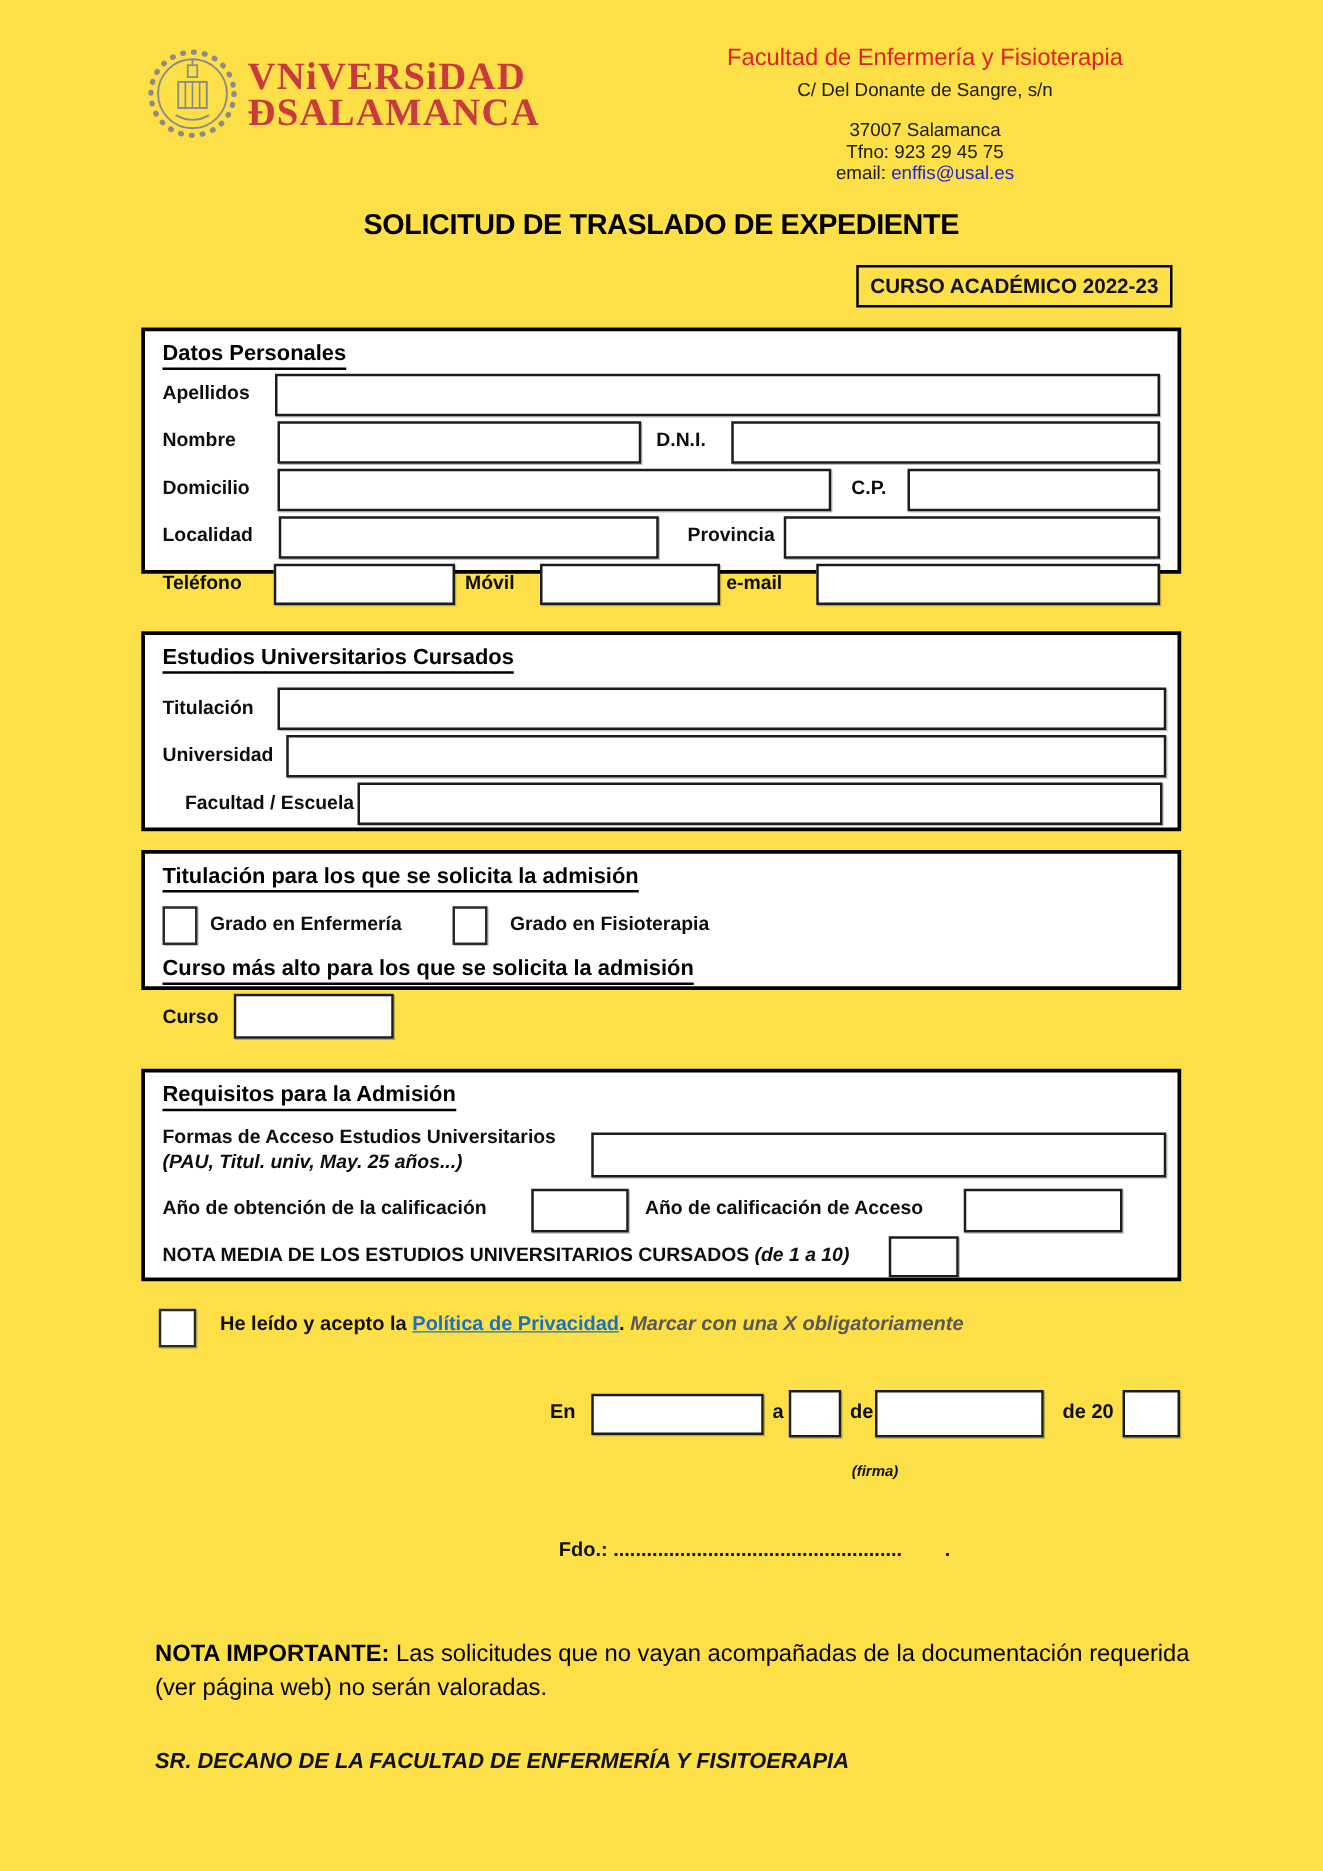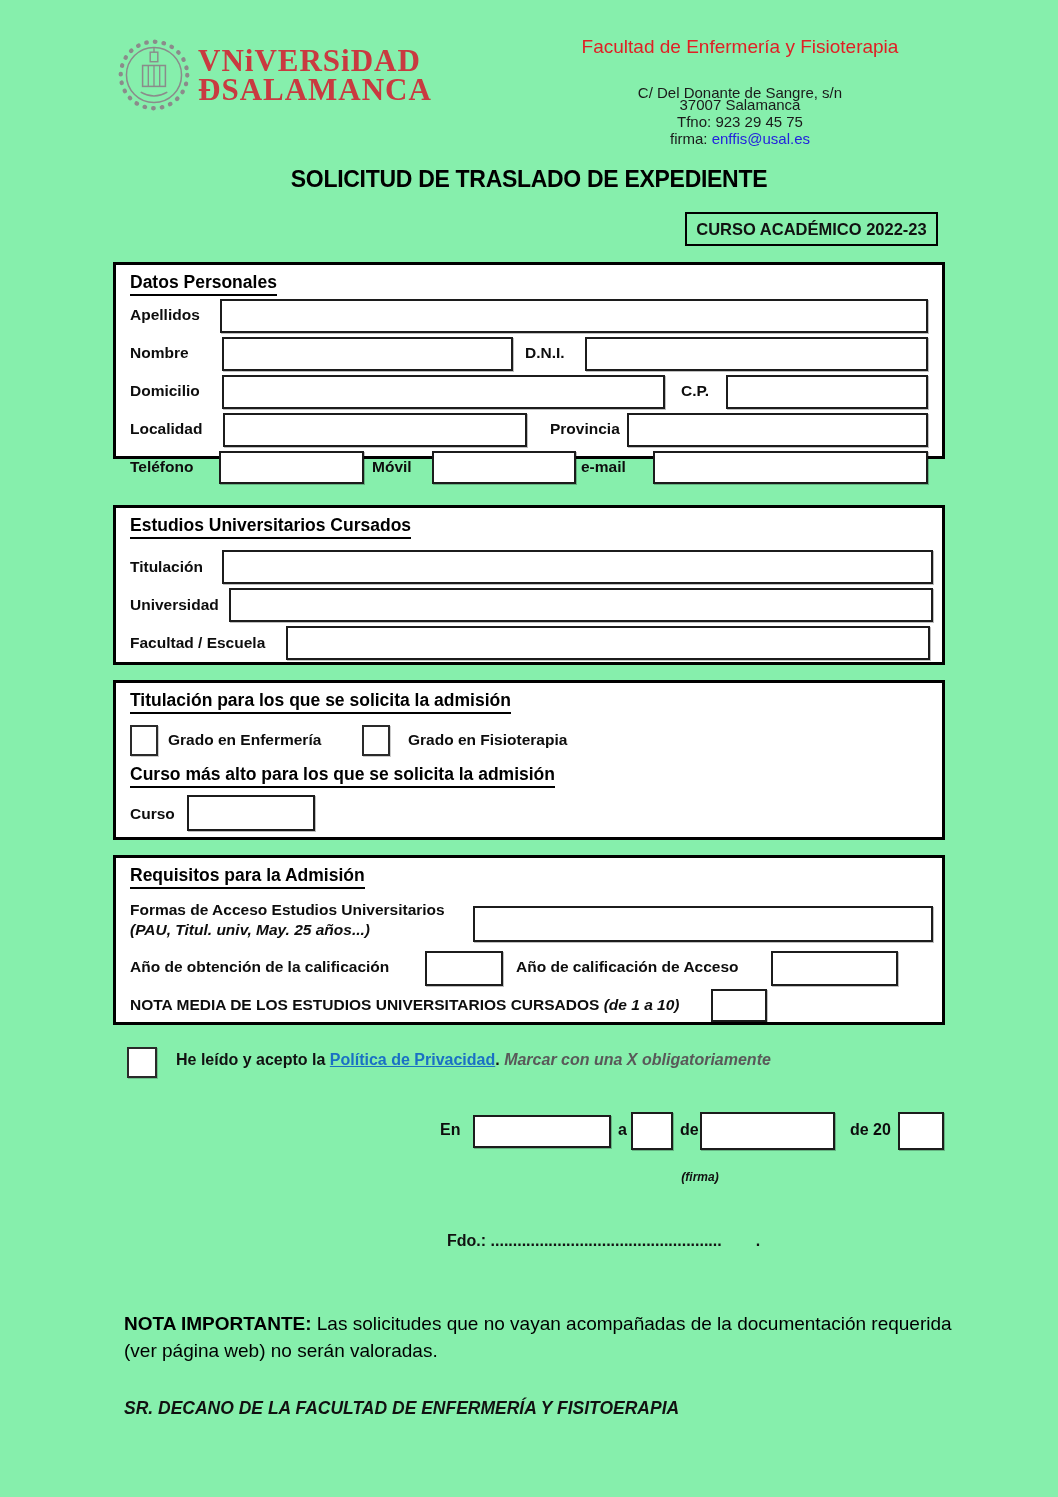--- a/index.html
+++ b/index.html
@@ -1,17 +1,17 @@
 <!DOCTYPE html>
 <html lang="es"><head>
 <meta charset="utf-8">
 <style>
   html,body{margin:0;padding:0;background:#fff;}
   #page{
-    position:relative;width:1058px;height:1497px;background:#86efac;
+    position:relative;width:1058px;height:1497px;background:#fde047;
     font-family:"Liberation Sans","DejaVu Sans",sans-serif;color:#111;
     overflow:hidden;
   }
   .abs{position:absolute;}
   
   .sect{position:absolute;left:113px;width:832px;border:3px solid #000;background:#fff;box-sizing:border-box;}
   .stitle{
     position:absolute;font-weight:bold;font-size:17.5px;color:#000;
     display:inline-block;border-bottom:2.5px solid #000;padding-bottom:1px;white-space:nowrap;
   }
@@ -44,25 +44,25 @@
       <path d="M26 58 q14 8 28 0" fill="none" stroke="#8b8b8b" stroke-width="1.6"></path>
     </svg>
   </div>
 
   <div class="abs" style="left:198px;top:46px;font-family:'Liberation Serif','DejaVu Serif',serif;font-weight:bold;color:#c93a40;font-size:31px;line-height:29px;letter-spacing:1px;">
     <div>VNiVERSiDAD</div>
     <div>ÐSALAMANCA</div>
   </div>
 
   <div class="abs red" style="left:520px;top:36px;width:440px;text-align:center;font-size:19px;">Facultad de Enfermería y Fisioterapia</div>
-  <div class="addr" style="top:84px;">C/ Del Donante de Sangre, s/n</div>
+  <div class="addr" style="top:64px;">C/ Del Donante de Sangre, s/n</div>
   <div class="addr" style="top:96px;">37007 Salamanca</div>
   <div class="addr" style="top:113px;">Tfno: 923 29 45 75</div>
   <div class="addr" style="top:130px;">
-    <span>firma: </span><a href="#" style="color:#2323dd;text-decoration:none;">enffis@usal.es</a>
+    <span>email: </span><a href="#" style="color:#2323dd;text-decoration:none;">enffis@usal.es</a>
   </div>
 
   <div class="abs" style="left:0;top:166px;width:1058px;text-align:center;font-weight:bold;font-size:23px;letter-spacing:-0.3px;color:#000;">SOLICITUD DE TRASLADO DE EXPEDIENTE</div>
 
   <div class="abs" style="left:685px;top:212px;width:253px;height:34px;border:2px solid #000;box-sizing:border-box;display:flex;align-items:center;justify-content:center;font-weight:bold;font-size:16.5px;">CURSO ACADÉMICO 2022-23</div>
 
   <div class="sect" style="top:262px;height:197px;">
     <span class="stitle" style="left:14px;top:7px;">Datos Personales</span>
 
     <span class="lbl" style="left:14px;top:41px;">Apellidos</span>
@@ -93,25 +93,25 @@
 
   <div class="sect" style="top:505px;height:160px;">
     <span class="stitle" style="left:14px;top:7px;">Estudios Universitarios Cursados</span>
 
     <span class="lbl" style="left:14px;top:50px;">Titulación</span>
     <input class="inp" style="left: 106px; top: 42px; width: 711px; height: 34px;">
 
     <span class="lbl" style="left:14px;top:88px;">Universidad</span>
     <input class="inp" style="left: 113px; top: 80px; width: 704px; height: 34px;">
 
-    <span class="lbl" style="left:14px;top:126px;">Facultad / Escuela</span>
+    <span class="lbl" style="left:32px;top:126px;">Facultad / Escuela</span>
     <input class="inp" style="left: 170px; top: 118px; width: 644px; height: 34px;">
   </div>
 
-  <div class="sect" style="top:680px;height:160px;">
+  <div class="sect" style="top:680px;height:112px;">
     <span class="stitle" style="left:14px;top:7px;">Titulación para los que se solicita la admisión</span>
 
     <div class="chk" style="left:14px;top:42px;width:28px;height:31px;"></div>
     <span class="lbl" style="left:52px;top:48px;">Grado en Enfermería</span>
     <div class="chk" style="left:246px;top:42px;width:28px;height:31px;"></div>
     <span class="lbl" style="left:292px;top:48px;">Grado en Fisioterapia</span>
 
     <span class="stitle" style="left:14px;top:81px;">Curso más alto para los que se solicita la admisión</span>
 
     <span class="lbl" style="left:14px;top:122px;">Curso</span>

